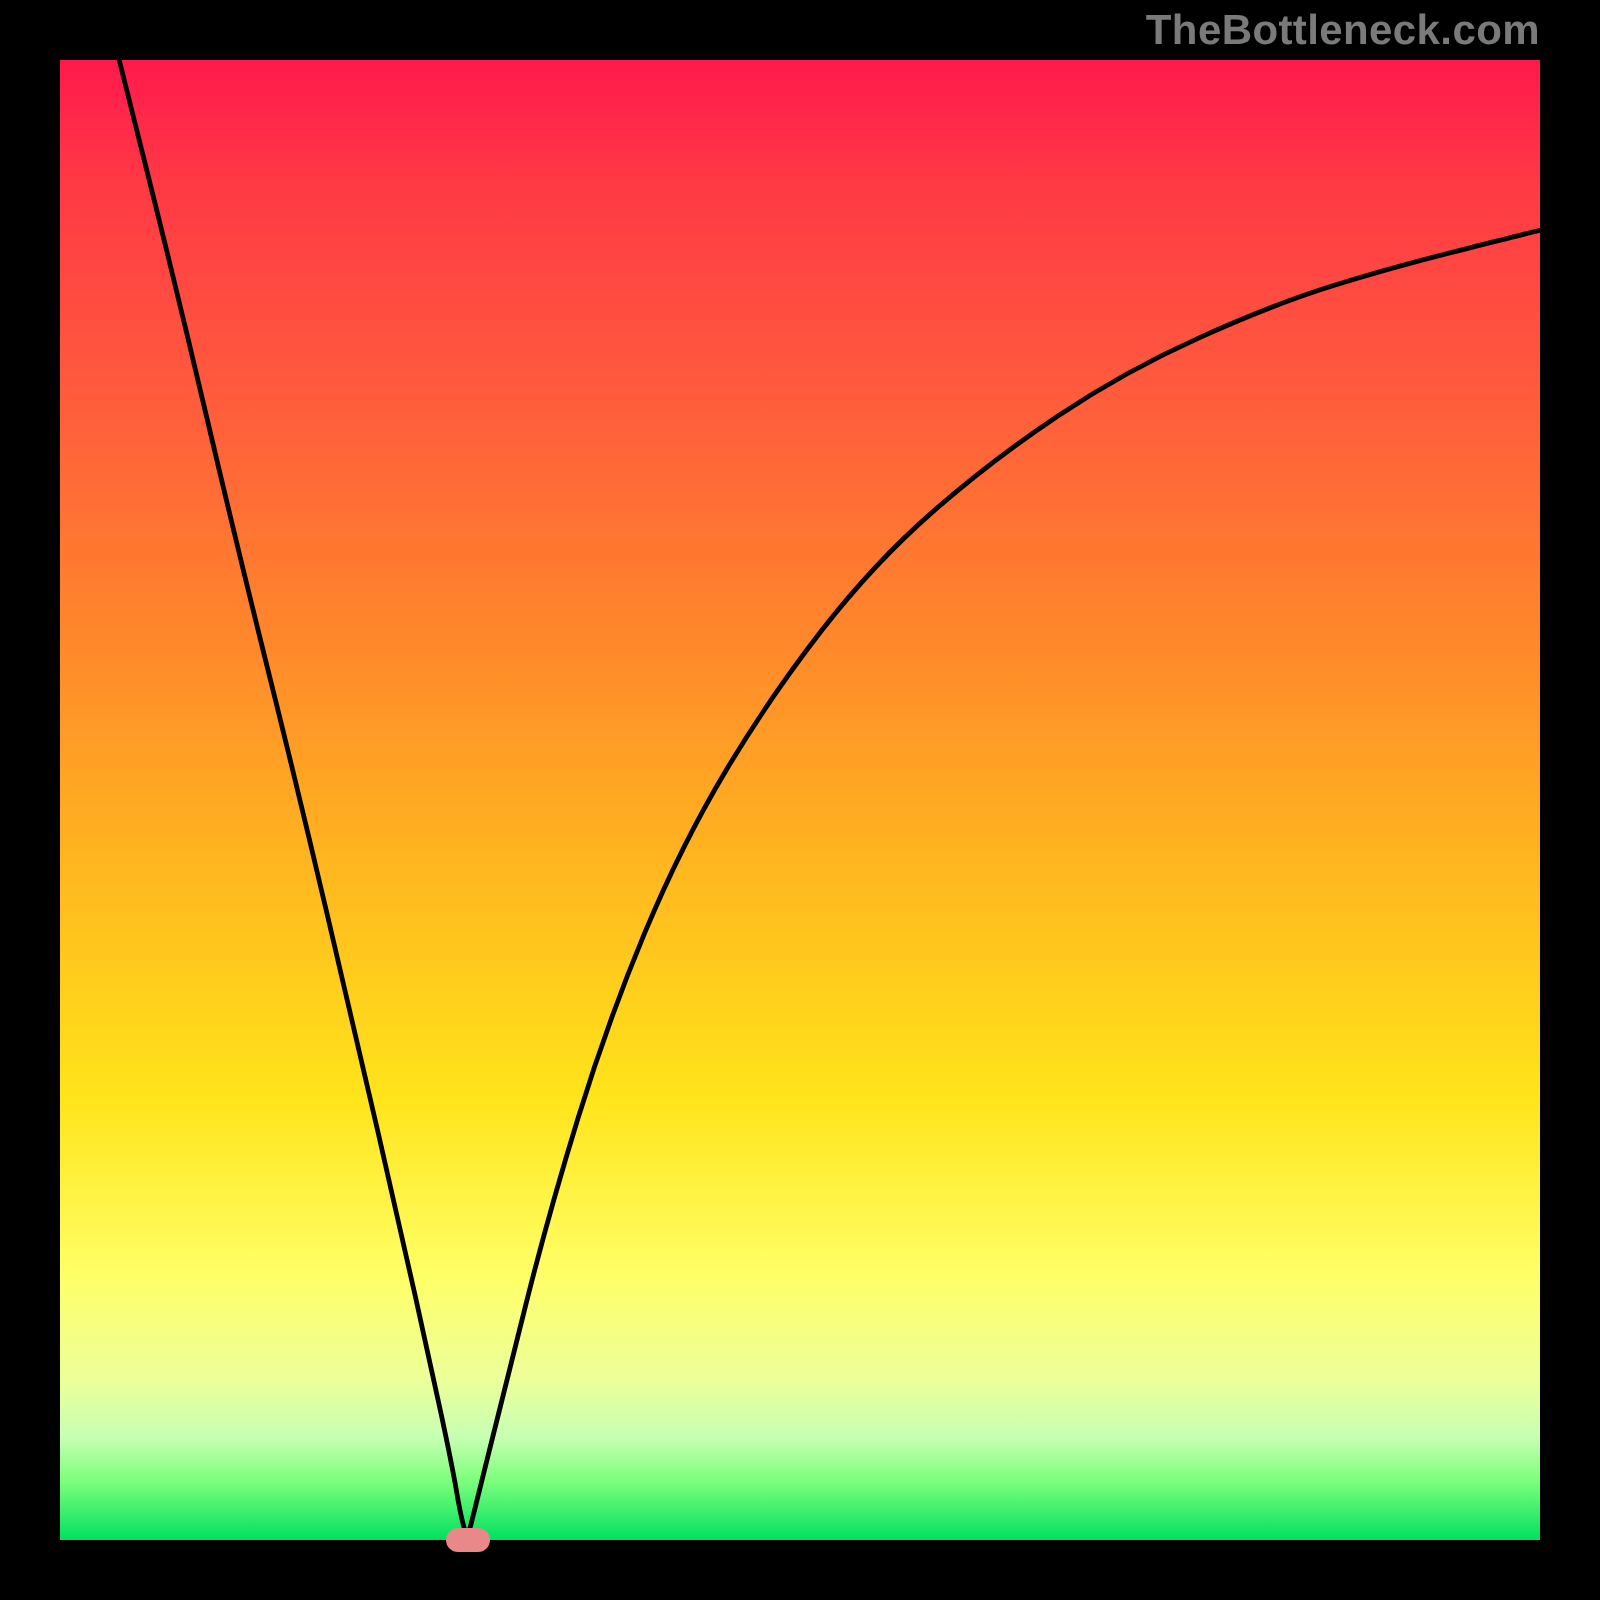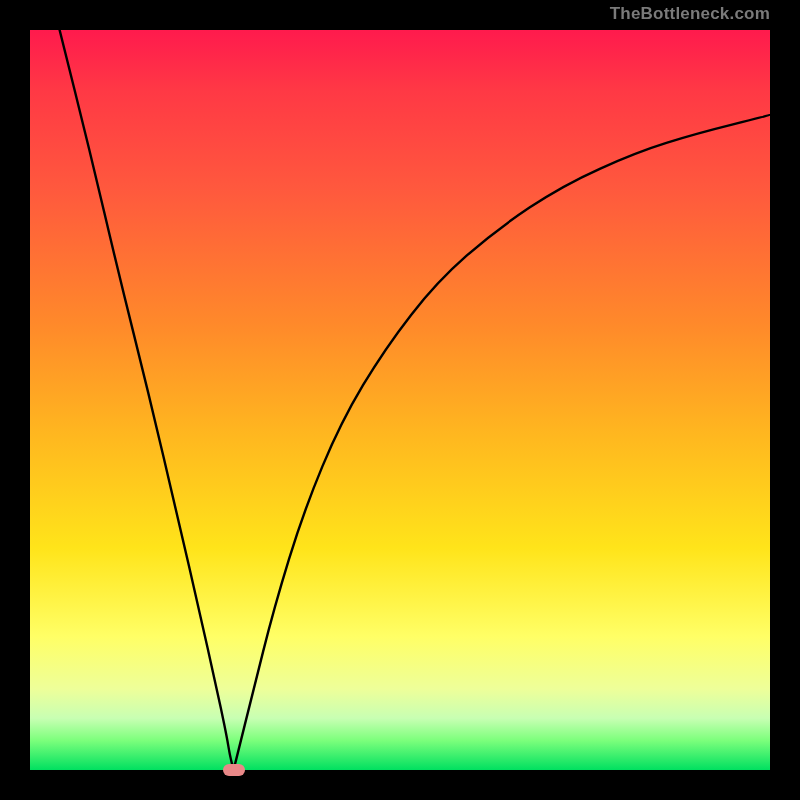--- a/index.html
+++ b/index.html
@@ -35,21 +35,21 @@
       #eeff99 89%,
       #c8ffb3 93%,
       #7cff7c 96%,
       #00e060 100%);
   }
   .watermark {
     position: absolute;
     top: 4px;
     right: 30px;
     color: #7a7a7a;
-    font-size: 17px;
+    font-size: 21px;
     font-weight: 600;
     letter-spacing: 0.2px;
     user-select: none;
   }
   svg.curve {
     position: absolute;
     left: 0;
     top: 0;
     width: 740px;
     height: 740px;

